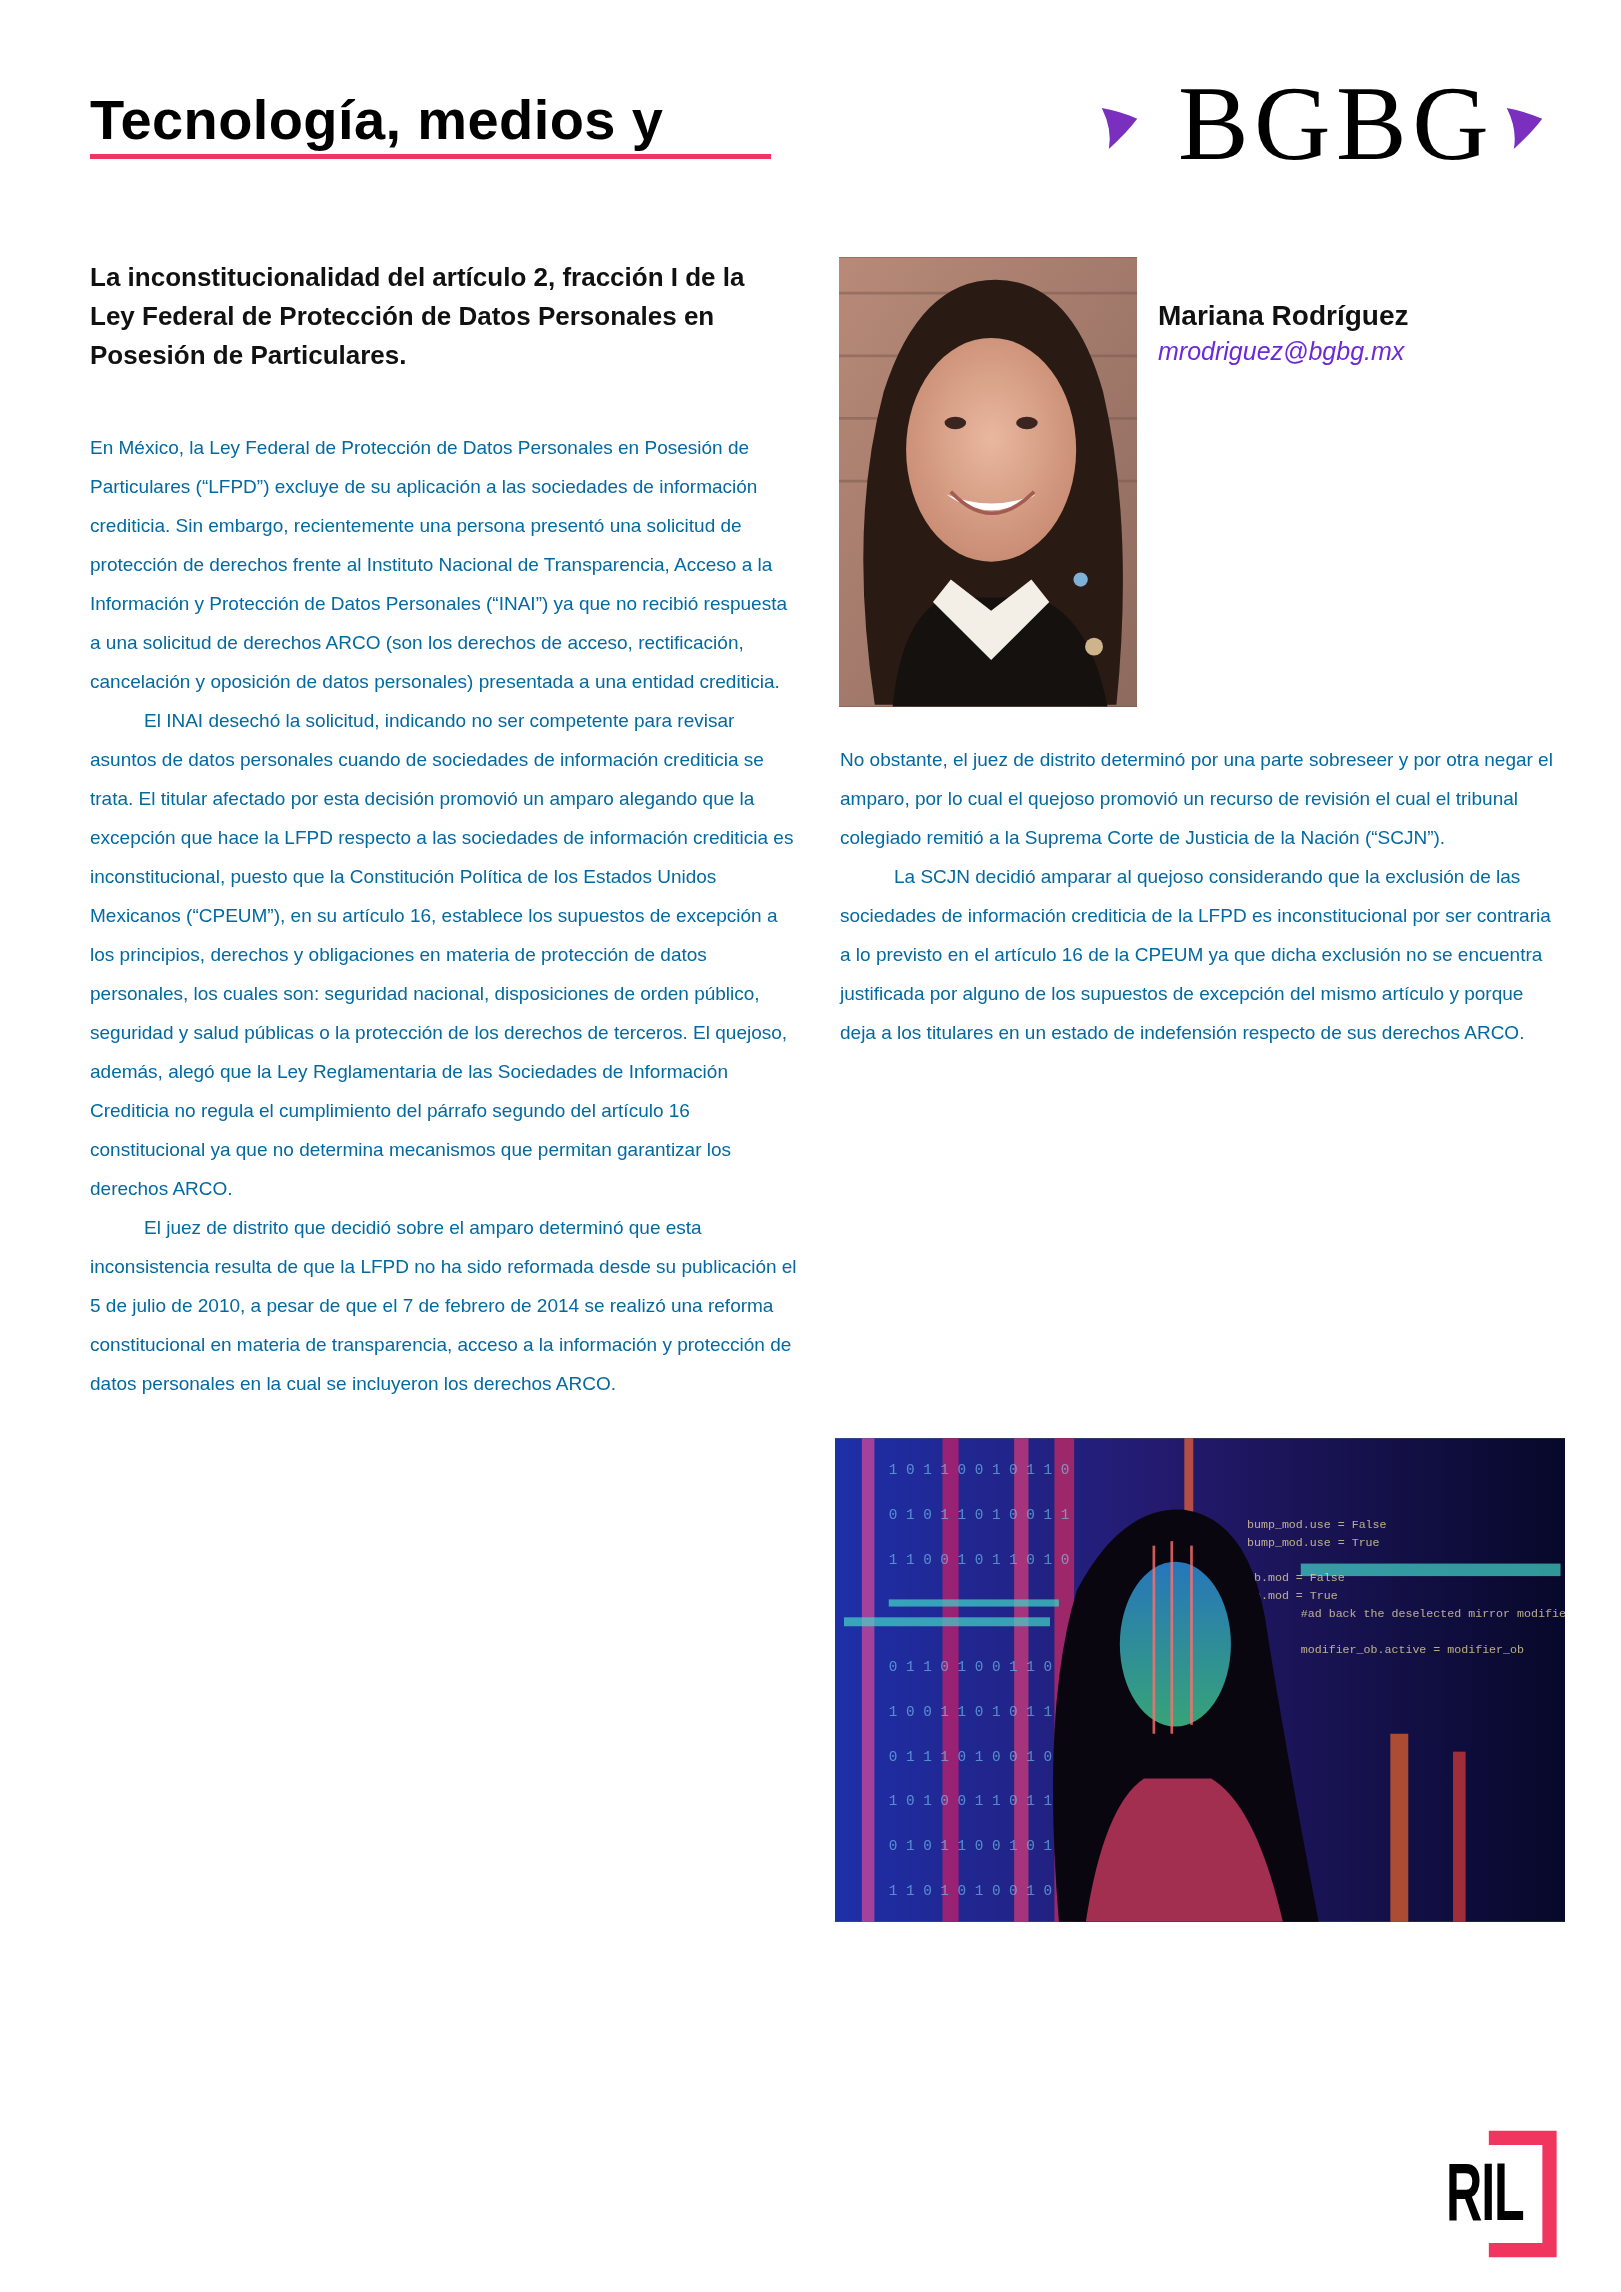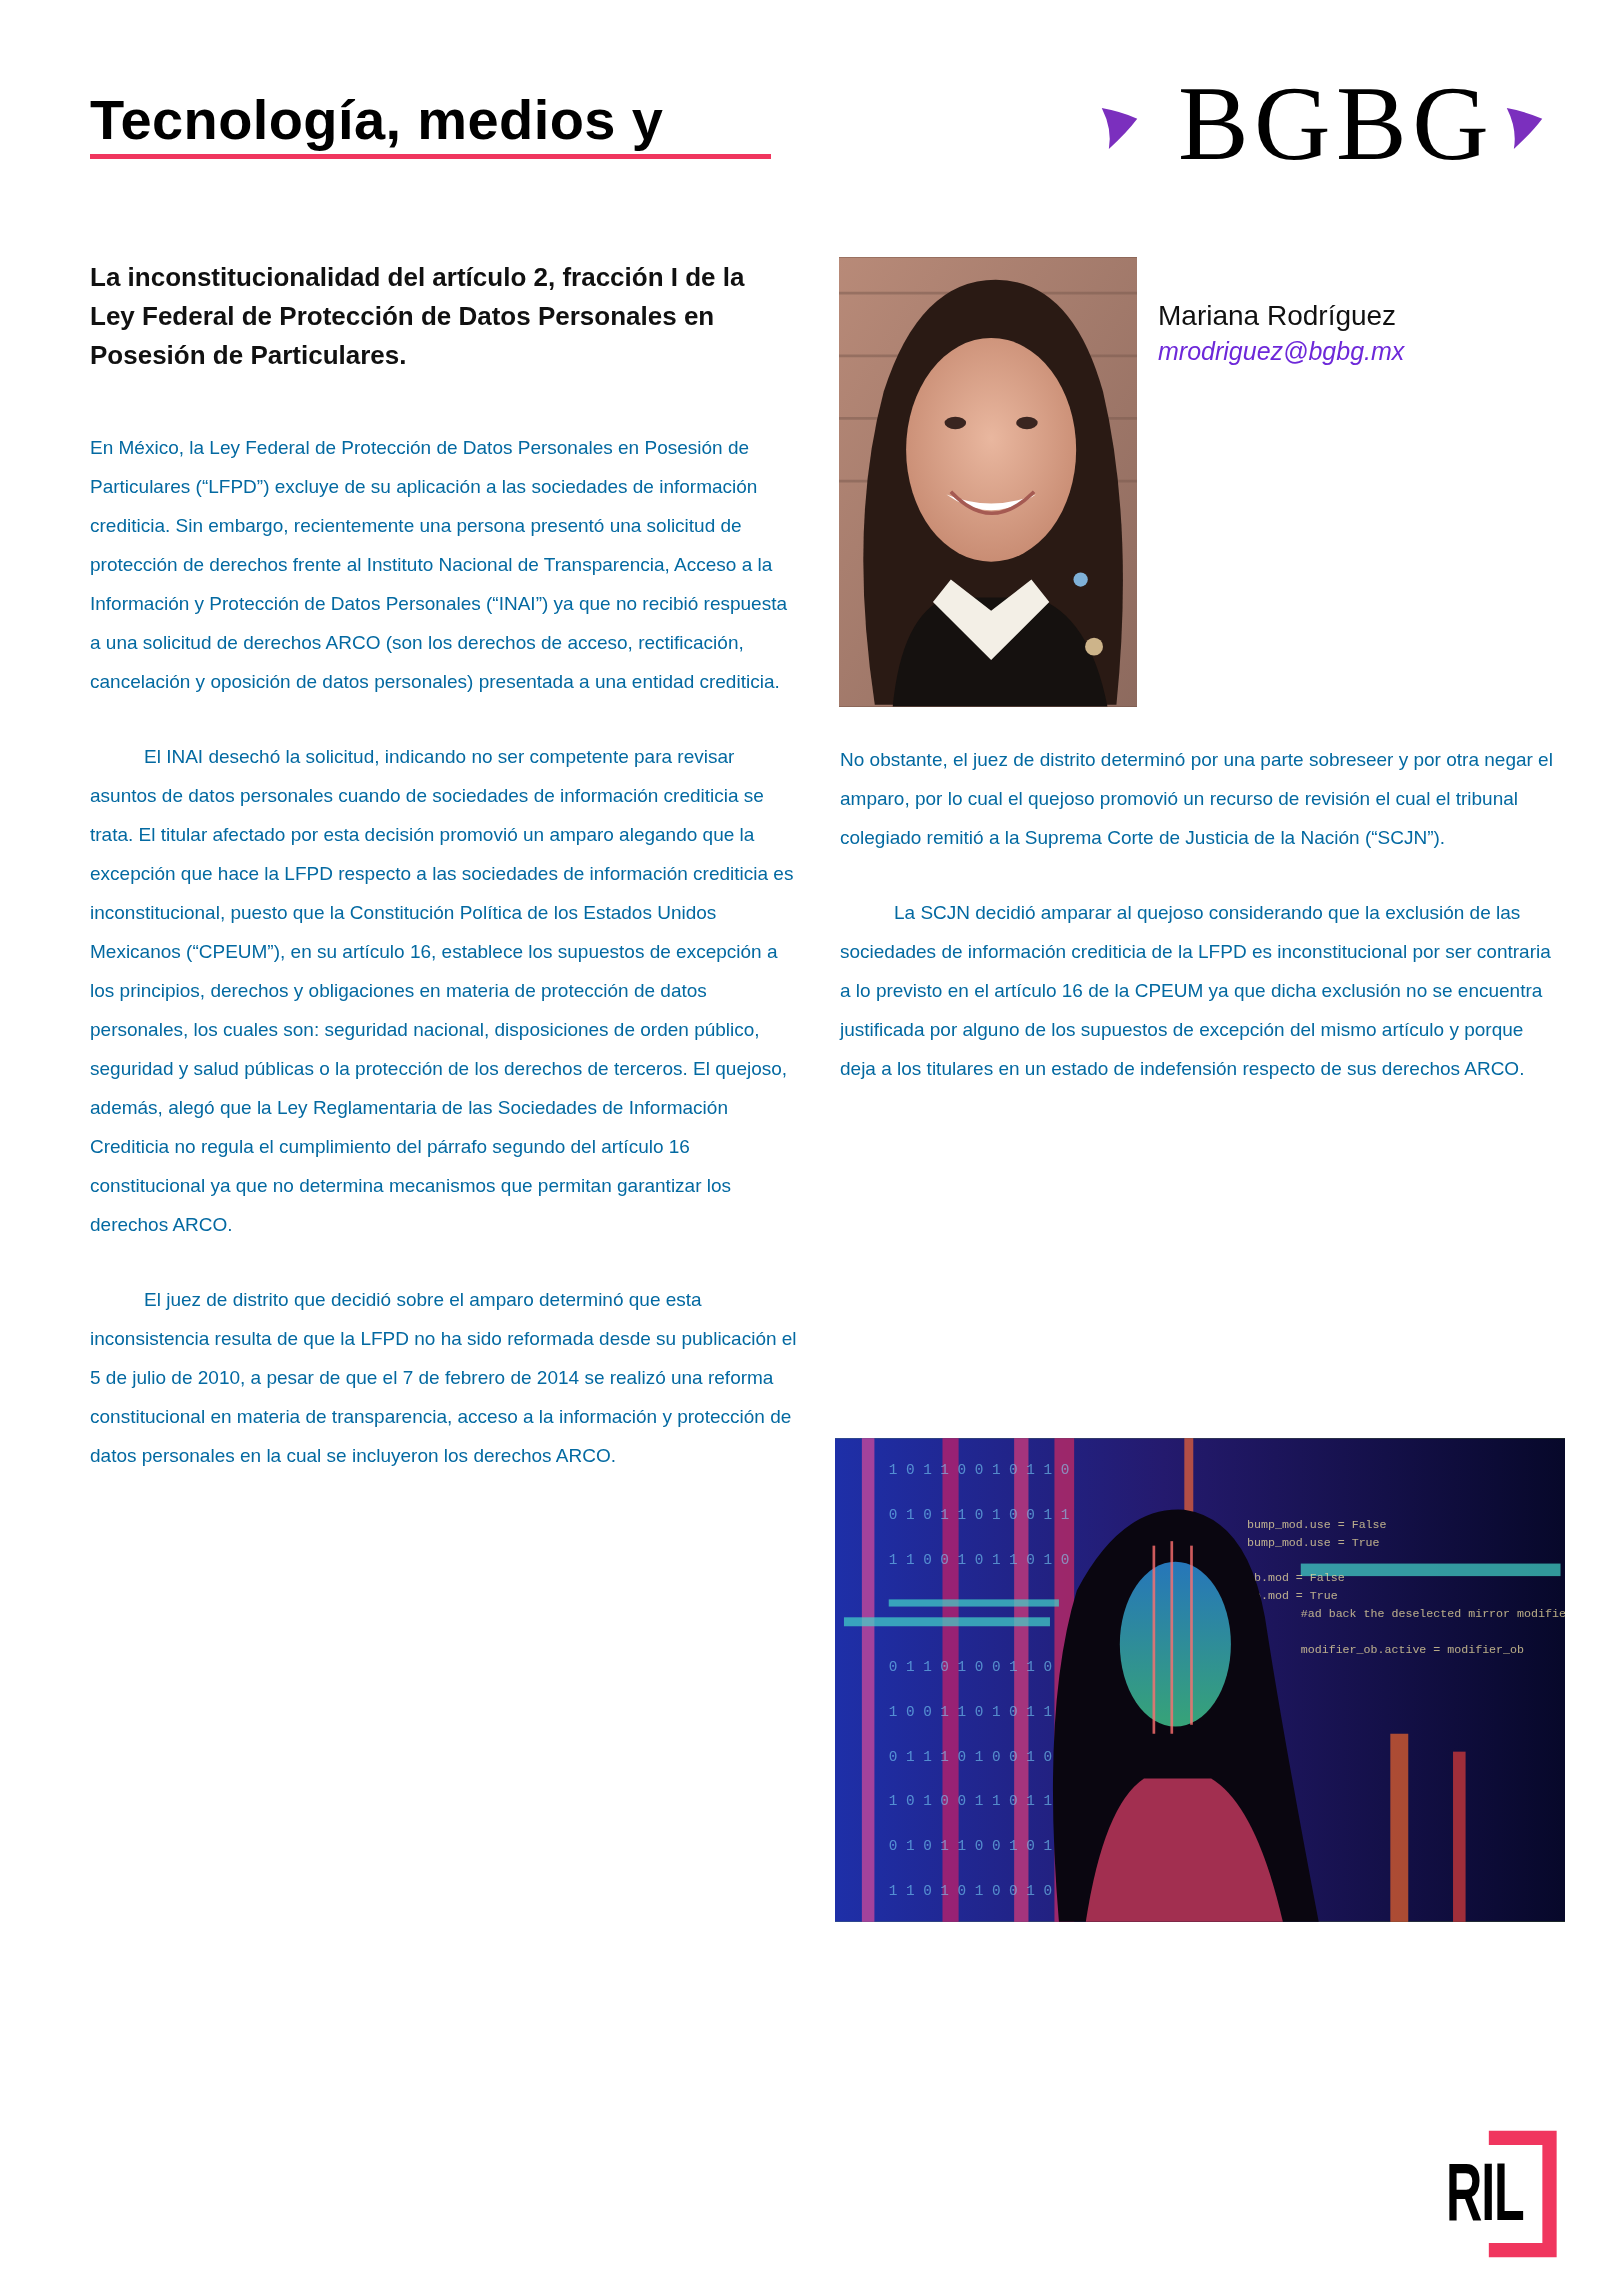--- a/index.html
+++ b/index.html
@@ -6,25 +6,25 @@
   body { width:1622px; height:2293px; position:relative; overflow:hidden; font-family:"Liberation Sans", sans-serif; color:#1a1a1a; }
   .title { position:absolute; left:90px; top:82px; width:681px; font-family:Liberation Sans, sans-serif; font-weight:bold; font-size:56px; line-height:75px; color:#000; letter-spacing:0.4px; }
   .title-line { position:absolute; left:90px; top:154px; width:681px; height:4.5px; background:#f0365e; }
   .logo-bgbg { position:absolute; left:1084px; top:63px; width:502px; height:125px;text-align:center; }
   .logo-bgbg .word { position:absolute; left:94px; top:7.2px; font-family:"Liberation Serif", serif; font-size:106px; letter-spacing:5.4px; color:#000; line-height:107px; }
   .logo-bgbg .arrow-l { position:absolute; left:16px; top:43px; }
   .logo-bgbg .arrow-r { position:absolute; left:421px; top:43px; }
   .subtitle { position:absolute; left:90px; top:258px; width:699px; font-weight:bold; font-size:26px; line-height:39px; color:#111; }
   .col { position:absolute; font-size:19px; line-height:39px; color:#0369a1; }
   .col p { margin:0; }
-  .col p.indent { text-indent:54px;margin-top:36px; }
+  .col p.indent { text-indent:54px; }
   .col-left { left:90px; top:428px; width:708px; }
   .col-right { left:840px; top:740px; width:716px; }
   .portrait { position:absolute; left:839px; top:257px; width:298px; height:450px; overflow:hidden; background:#6b4a3c; }
-  .author-name { position:absolute; left:1158px; top:300px; font-weight:normal; font-size:28px; color:#111; }
+  .author-name { position:absolute; left:1158px; top:300px; font-weight:bold; font-size:28px; color:#111; }
   .author-email { position:absolute; left:1158px; top:337px; font-style:italic; font-size:25px; color:#6d28d9; }
   .tech-image { position:absolute; left:835px; top:1438px; width:730px; height:484px; overflow:hidden; background:#84cc16; }
   .ril-logo { position:absolute; left:1446px; top:2127px; width:116px; height:134px; }
   .ril-logo .txt { position:absolute; left:0; top:25px; font-family:"Liberation Sans", sans-serif; font-weight:bold; font-size:81px; line-height:81px; color:#000; transform:scaleX(0.62); transform-origin:left top; letter-spacing:-1.8px; }
 </style>
 </head>
 <body>
 
 <div class="title">
   <div>Tecnología, medios y</div>

